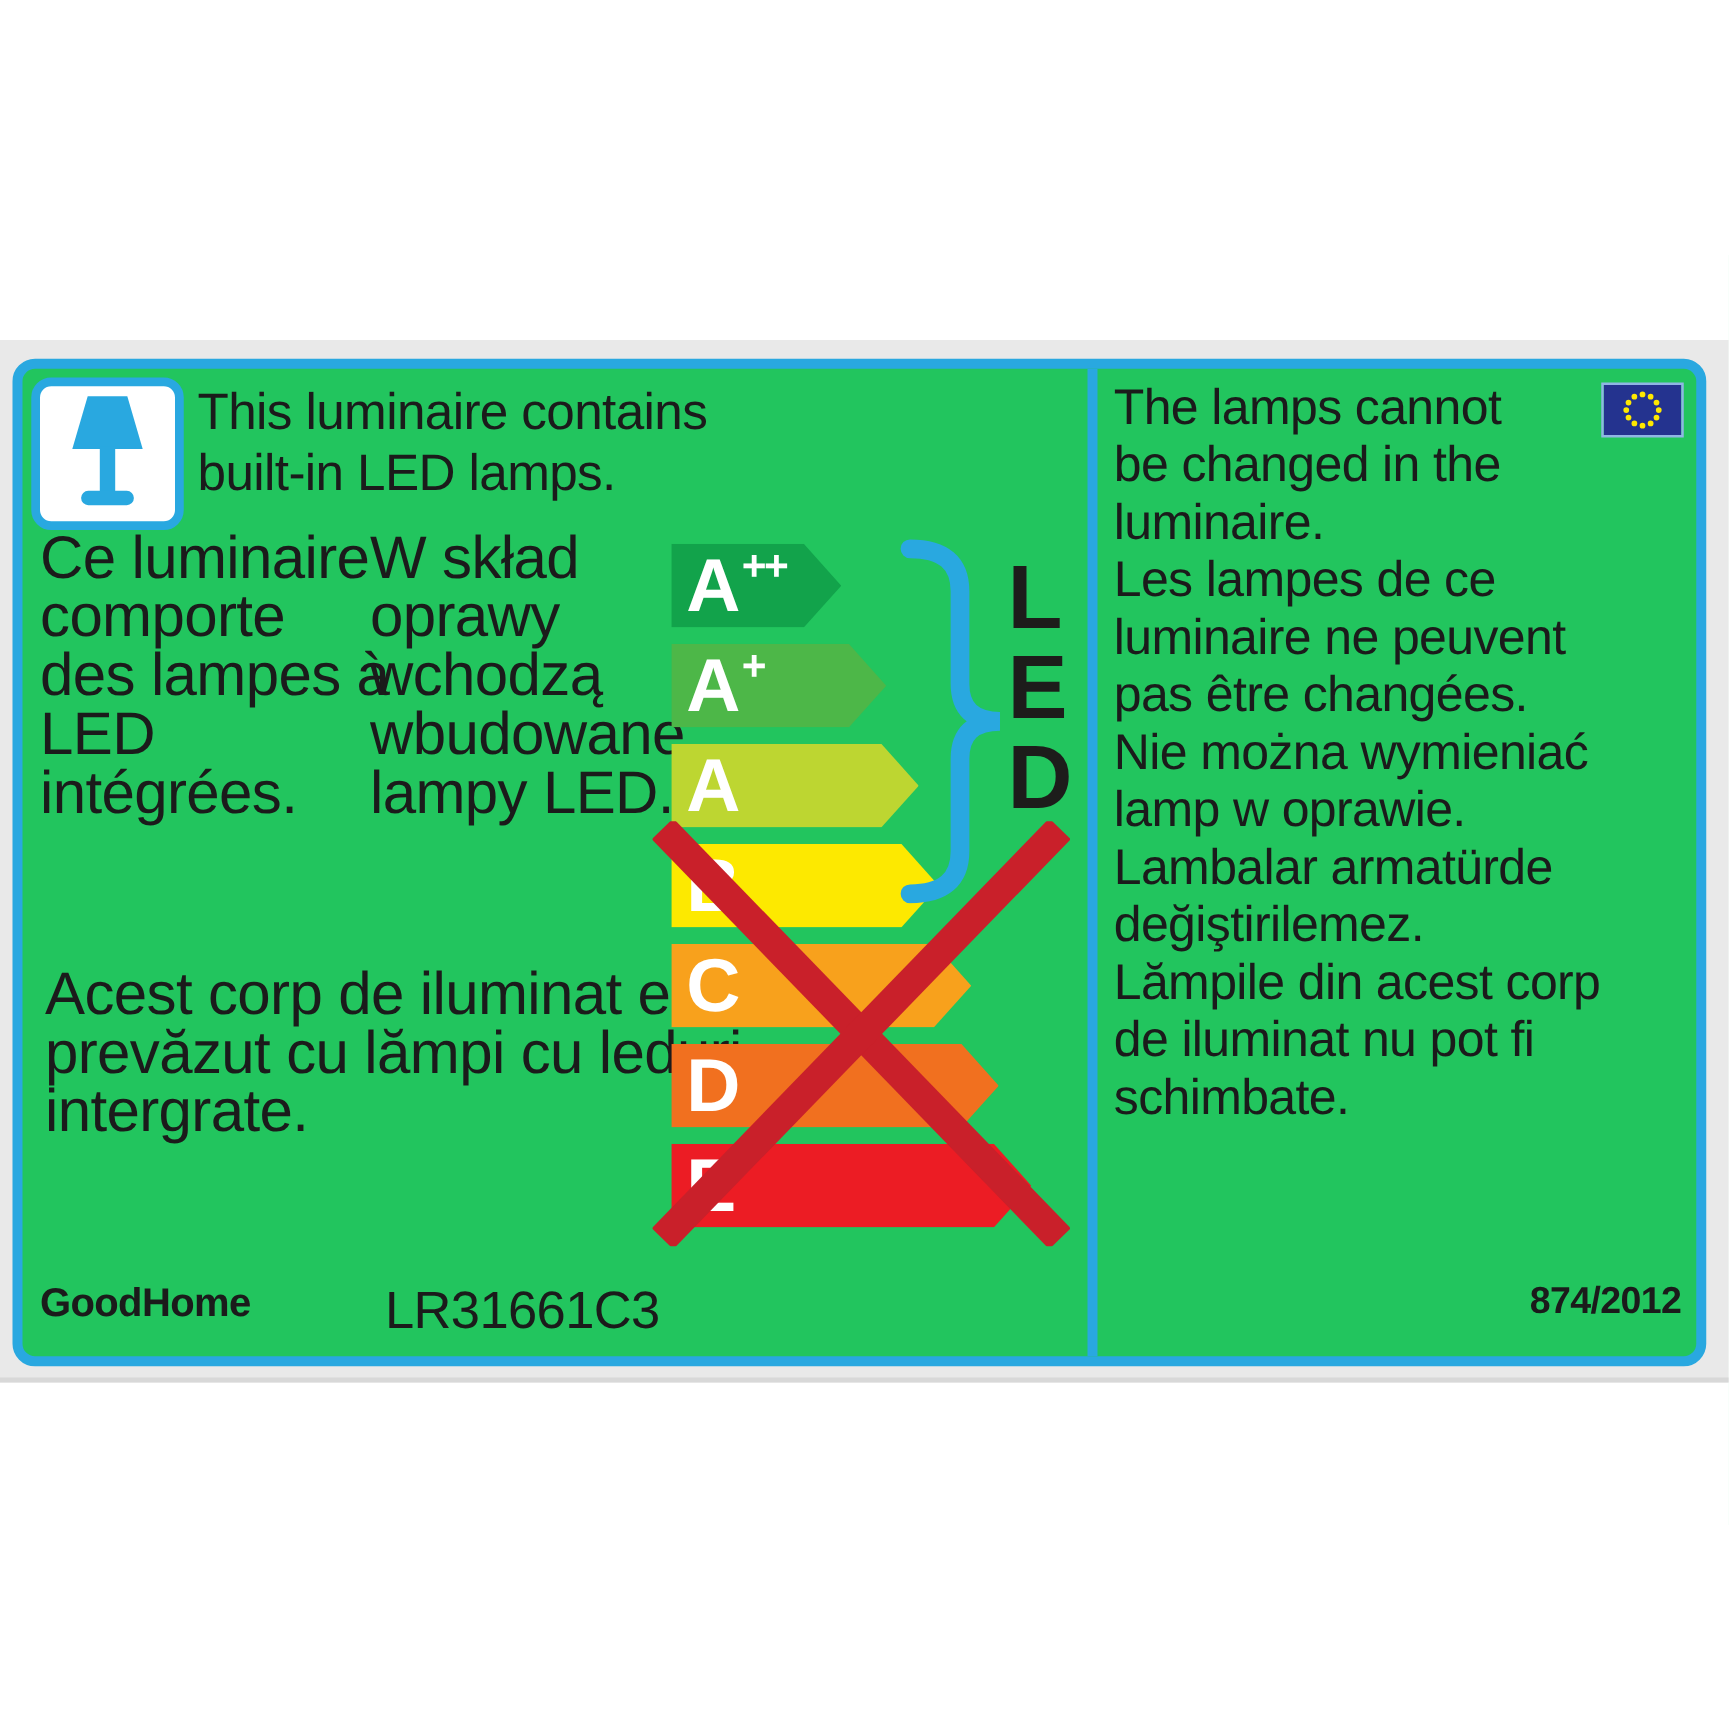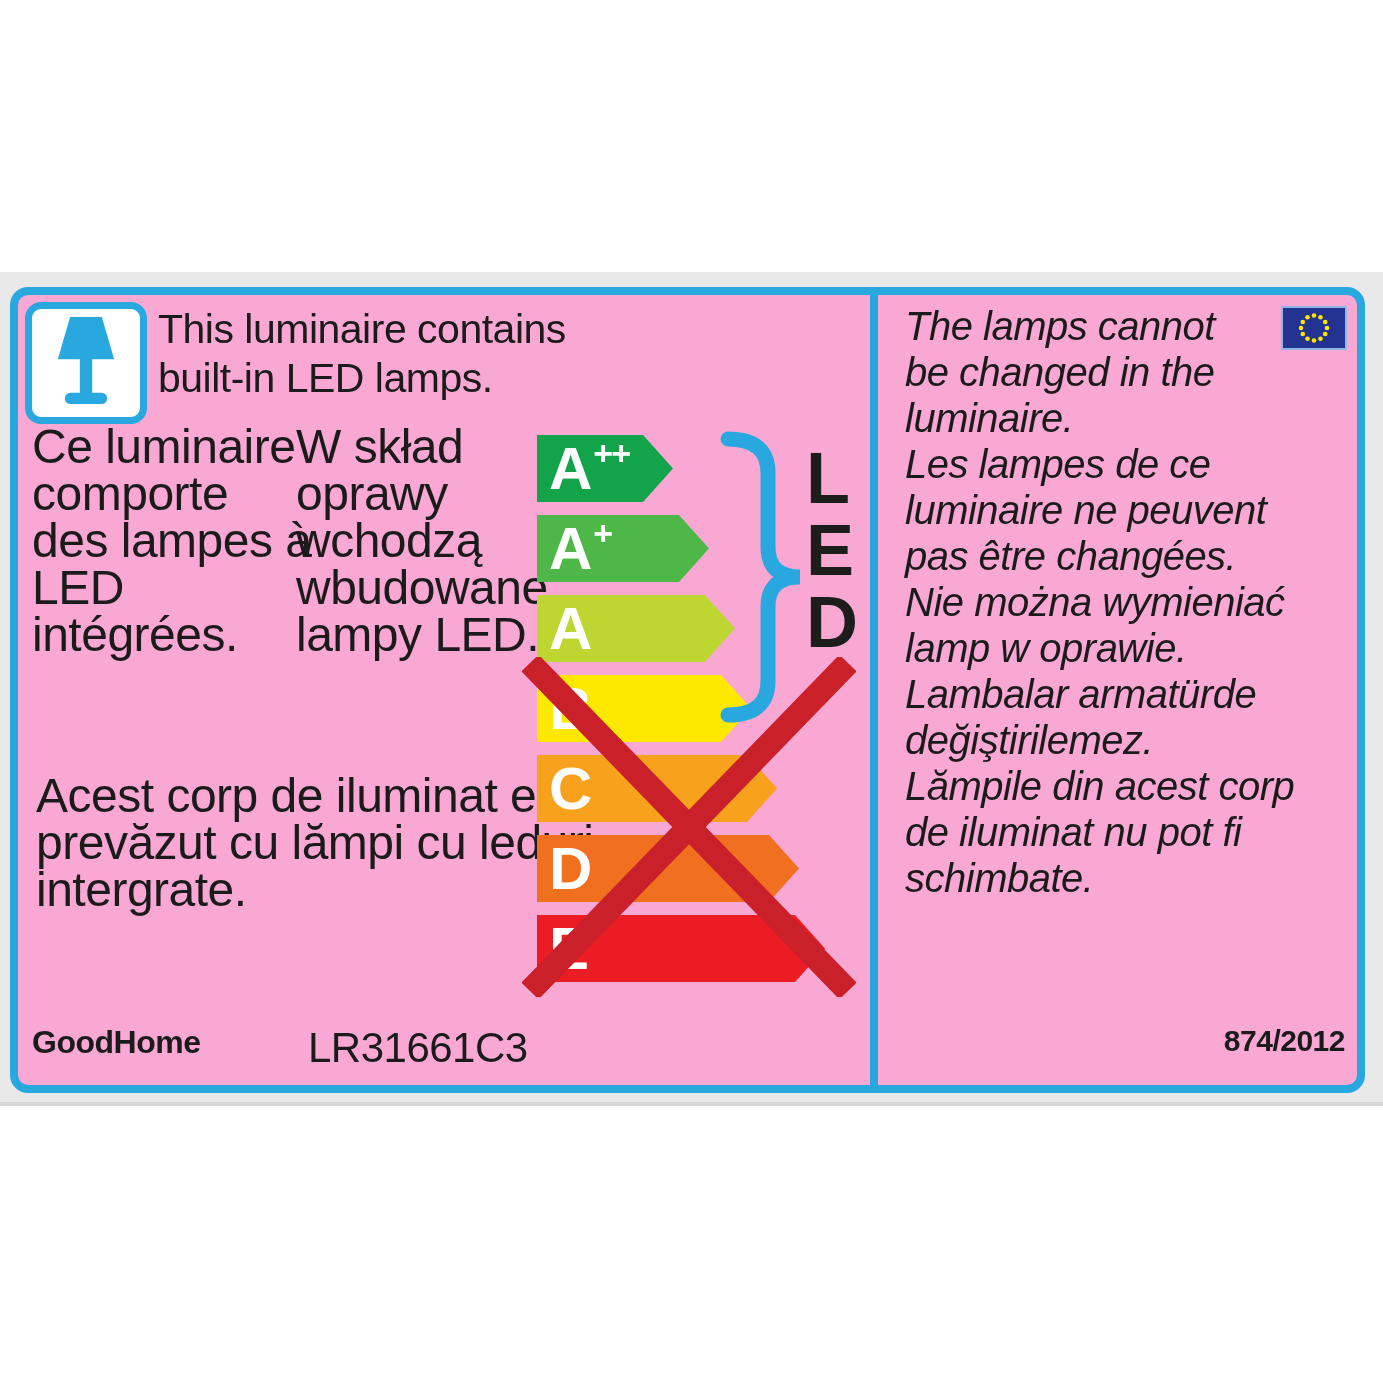--- a/index.html
+++ b/index.html
@@ -5,21 +5,21 @@
   * { margin:0; padding:0; box-sizing:border-box; }
   html,body { width:1383px; height:1383px; background:#ffffff; overflow:hidden; }
   body { font-family:"Liberation Sans", sans-serif; color:#1b1b1b; }
 
   .canvas { position:relative; width:1383px; height:1383px; background:#ffffff; }
 
   .photo-band { position:absolute; left:0; top:272px; width:1383px; height:834px;
                 background:#e9e9e9; border-bottom:4px solid #d8d8d8; }
 
   .energy-label { position:absolute; left:10px; top:287px; width:1355px; height:806px;
-                  background:#f9a8d4; border:8px solid #29a8e0; border-radius:18px; }
+                  background:#22c55e; border:8px solid #29a8e0; border-radius:18px; }
   .label-inner { position:relative; width:100%; height:100%; }
 
   .divider { position:absolute; left:852px; top:0; bottom:0; width:8px; background:#29a8e0; }
 
   
   .icon-box { position:absolute; left:7px; top:7px; width:122px; height:122px;
               border:7px solid #29a8e0; border-radius:16px; background:#fff;
               display:flex; align-items:center; justify-content:center; }
   .header-text { position:absolute; left:140px; top:10px; font-size:41px; line-height:49px;
                  white-space:pre; letter-spacing:-0.5px; }
@@ -46,22 +46,22 @@
   .grade-sup { color:#ffffff; font-weight:bold; font-size:34px; line-height:34px;
                position:relative; top:-16px; left:1px; letter-spacing:-2px; }
 
   .brace-svg { position:absolute; left:700px; top:136px; }
   .led-word { position:absolute; left:788px; top:147px; width:0.95em; font-size:72px;
               line-height:72px; font-weight:bold; color:#1d1d1b; word-break:break-all; }
   .cross-svg { position:absolute; left:504px; top:362px; }
 
   
   .right-col { position:absolute; left:860px; top:0; width:479px; height:100%; }
-  .right-paragraphs { position:absolute; left:27px; top:8px; font-size:40px; line-height:46px;
-                      white-space:pre; letter-spacing:-0.5px;font-style:italic; }
+  .right-paragraphs { position:absolute; left:13px; top:8px; font-size:40px; line-height:46px;
+                      white-space:pre; letter-spacing:-0.5px; }
   .eu-flag { position:absolute; left:403px; top:11px; width:66px; height:44px;
              border:2px solid #8fb6e4; }
 
   
   .brand  { position:absolute; left:14px;  top:729px; font-size:32px; font-weight:bold; letter-spacing:-0.5px;text-align:center; }
   .model  { position:absolute; left:290px; top:729px; font-size:42px; font-weight:normal; letter-spacing:-0.5px; }
   .regulation { position:absolute; right:12px; top:729px; font-size:30px; font-weight:bold; letter-spacing:-0.5px; }
 </style>
 </head>
 <body>

